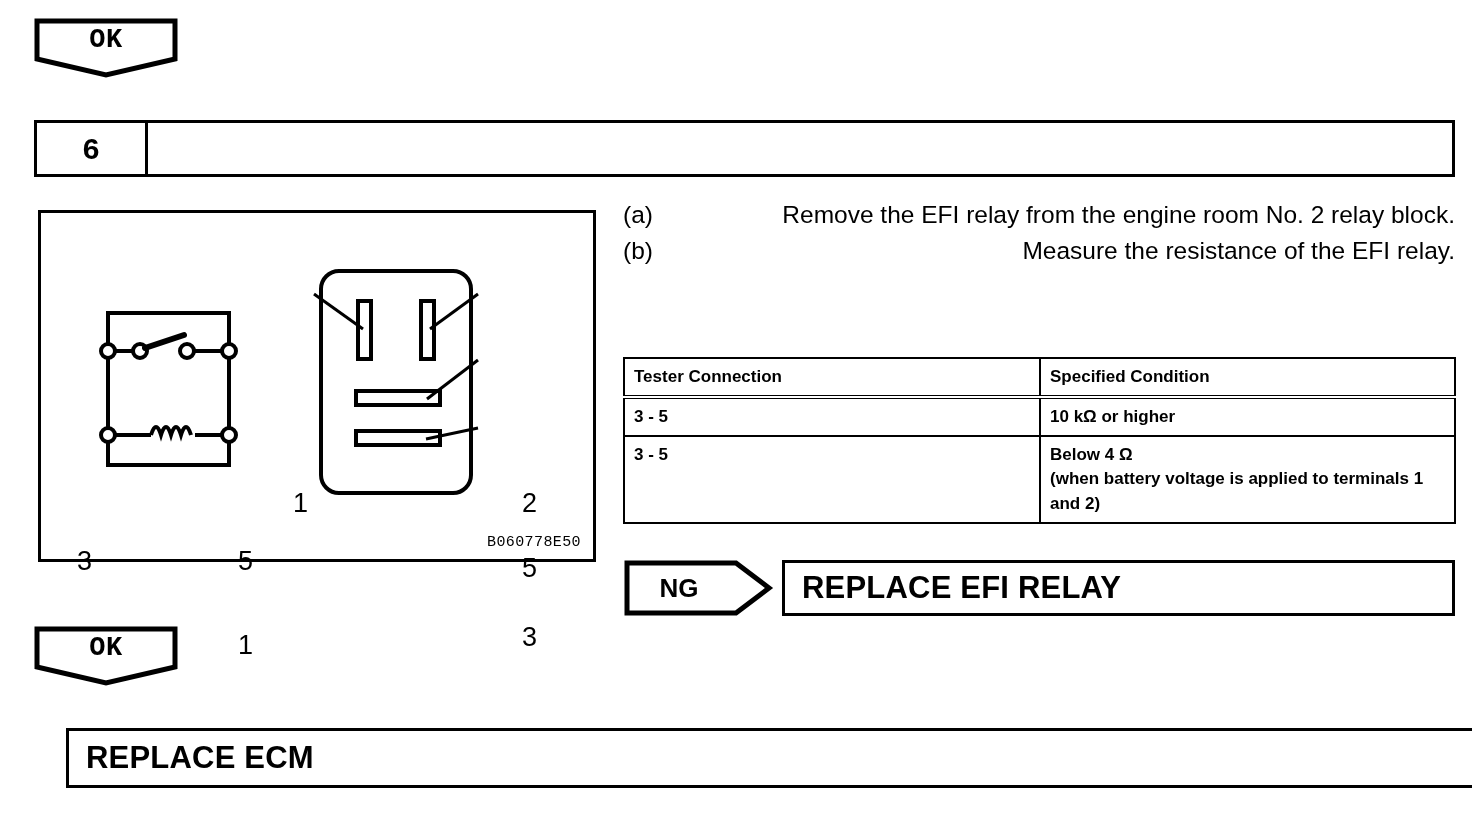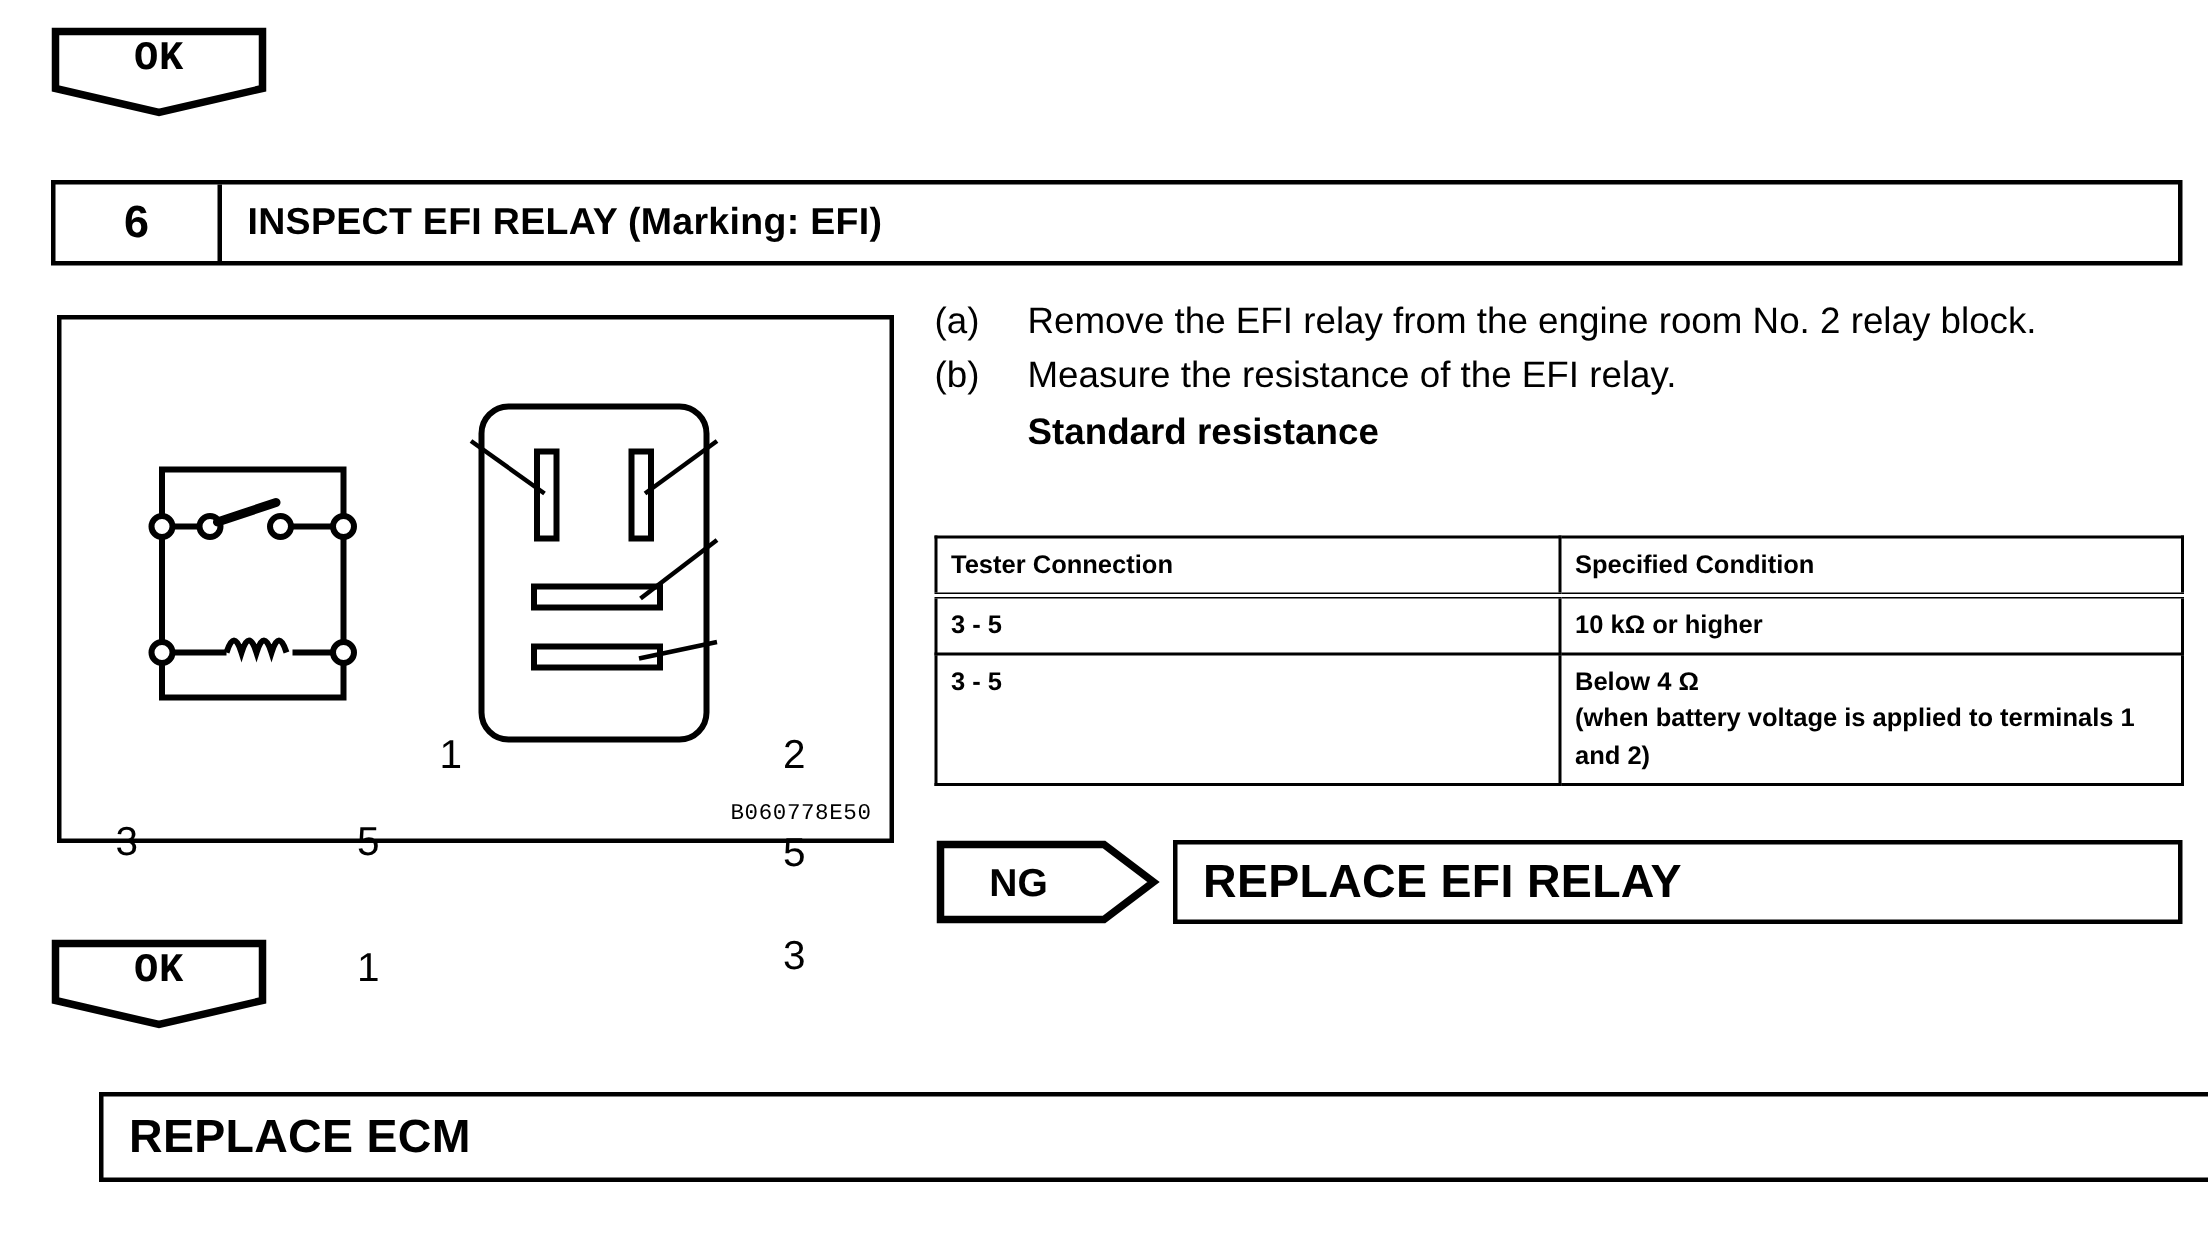--- a/index.html
+++ b/index.html
@@ -36,21 +36,21 @@
   
   .illus{border:3px solid #000;box-sizing:border-box;background:#fff;}
   .illus svg{display:block;}
   .fig-code{position:absolute;right:12px;bottom:8px;font-size:15px;
             font-family:"Liberation Mono","DejaVu Sans Mono",monospace;letter-spacing:.4px;}
 
   
   .instr{font-size:24.5px;line-height:1.38;}
   .instr-row{display:flex;align-items:flex-start;margin-bottom:2px;}
   .instr-mark{width:62px;flex:none;}
-  .instr-txt{flex:1;}
+  .instr-txt{flex:1;text-align:right;}
   .bold-sub{font-weight:bold;font-size:24.5px;margin-top:2px;}
 
   
   table.spec{border-collapse:collapse;width:833px;table-layout:fixed;}
   table.spec th,table.spec td{
       border:2px solid #000;padding:6px 9px;text-align:left;vertical-align:top;
       font-size:17px;font-weight:bold;line-height:1.42;}
   table.spec th{border-bottom:4px double #000;}
   table.spec col.c1{width:416px;}
   .cell-ml{line-height:1.45;}
@@ -60,21 +60,20 @@
 
 <div class="abs ok-badge" style="left:34px;top:18px;">
   <svg viewBox="0 0 144 60">
     <polygon points="3,3 141,3 141,41 72,57 3,41" fill="#fff" stroke="#000" stroke-width="5" stroke-linejoin="miter"></polygon>
   </svg>
   <div class="lbl">OK</div>
 </div>
 
 <div class="abs box step-head" style="left:34px;top:120px;width:1421px;height:57px;">
   <div class="step-num">6</div>
-  <div class="step-title">INSPECT EFI RELAY (Marking: EFI)</div>
 </div>
 
 <div class="abs illus" style="left:38px;top:210px;width:558px;height:352px;">
   <svg width="552" height="346" viewBox="0 0 552 346">
     <g fill="none" stroke="#000" stroke-width="4">
 
       <rect x="67" y="100" width="121" height="152"></rect>
 
       <line x1="67" y1="138" x2="92" y2="138"></line>
       <line x1="152" y1="138" x2="188" y2="138"></line>
@@ -127,24 +126,20 @@
 
 <div class="abs instr" style="left:623px;top:198px;width:832px;">
   <div class="instr-row">
     <div class="instr-mark">(a)</div>
     <div class="instr-txt">Remove the EFI relay from the engine room No. 2 relay block.</div>
   </div>
   <div class="instr-row">
     <div class="instr-mark">(b)</div>
     <div class="instr-txt">Measure the resistance of the EFI relay.</div>
   </div>
-  <div class="instr-row">
-    <div class="instr-mark"></div>
-    <div class="bold-sub">Standard resistance</div>
-  </div>
 </div>
 
 <div class="abs" style="left:623px;top:357px;">
   <table class="spec">
     <colgroup>
         <col class="c1">
         <col>
       </colgroup>
     <thead>
       <tr>

